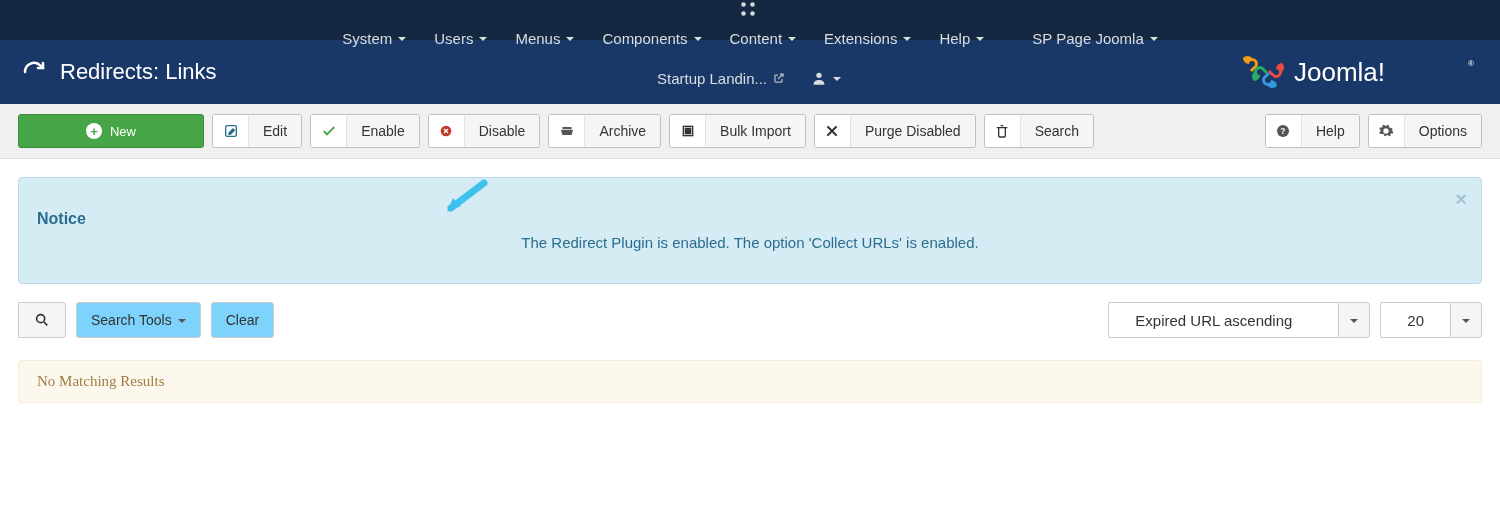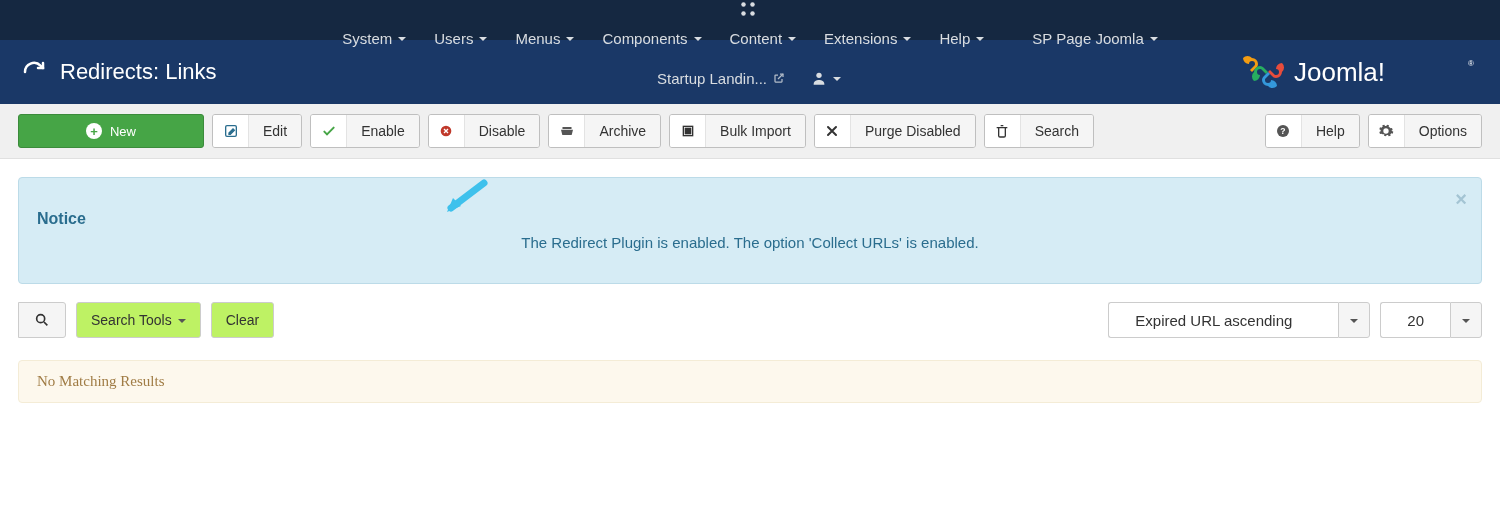--- a/index.html
+++ b/index.html
@@ -43,21 +43,21 @@
   .alert-msg { font-size: 15px; text-align: center; }
   .alert-close { position: absolute; right: 14px; top: 10px; font-size: 20px; color: #8fb4c6; cursor: pointer; font-weight: bold; opacity: .7; }
 
   .annot-arrow { position: absolute; left: 420px; top: 0px; pointer-events: none; }
 
   .filter-row { display: flex; align-items: center; gap: 10px; margin-bottom: 22px; }
   .search-wrap { display: flex; }
   .search-input { width: 280px; height: 36px; border: 1px solid #ccc; border-right: none; border-radius: 3px 0 0 3px; padding: 0 10px; font-size: 14px; color: #555; }
   .search-input::placeholder { color: #999; }
   .search-btn { width: 48px; height: 36px; border: 1px solid #ccc; border-radius: 0 3px 3px 0; background: #f5f5f5; display: flex; align-items: center; justify-content: center; cursor: pointer; }
-  .btn { height: 36px; border: 1px solid #ccc; border-radius: 3px; background: #bef264; padding: 0 14px; font-size: 14px; color: #333; display: inline-flex; align-items: center; gap: 6px; cursor: pointer; }
+  .btn { height: 36px; border: 1px solid #ccc; border-radius: 3px; background: #7dd3fc; padding: 0 14px; font-size: 14px; color: #333; display: inline-flex; align-items: center; gap: 6px; cursor: pointer; }
   .filter-spacer { flex: 1; }
   .select-wrap { display: flex; }
   .select-main { height: 36px; border: 1px solid #ccc; border-right: none; border-radius: 3px 0 0 3px; background: #fff; padding: 0 26px; display: flex; align-items: center; font-size: 15px; min-width: 230px; cursor: pointer; }
   .select-caret { width: 32px; height: 36px; border: 1px solid #ccc; border-radius: 0 3px 3px 0; background: #f5f5f5; display: flex; align-items: center; justify-content: center; cursor: pointer; }
   .select-main.narrow { min-width: 38px; }
 
   .alert-warn { background: #fdf8ed; border: 1px solid #f4ecd6; color: #a07c45; font-size: 15px; padding: 12px 18px; border-radius: 4px; font-family: Liberation Serif, serif; }
 
   svg { display: block; }
 </style>

